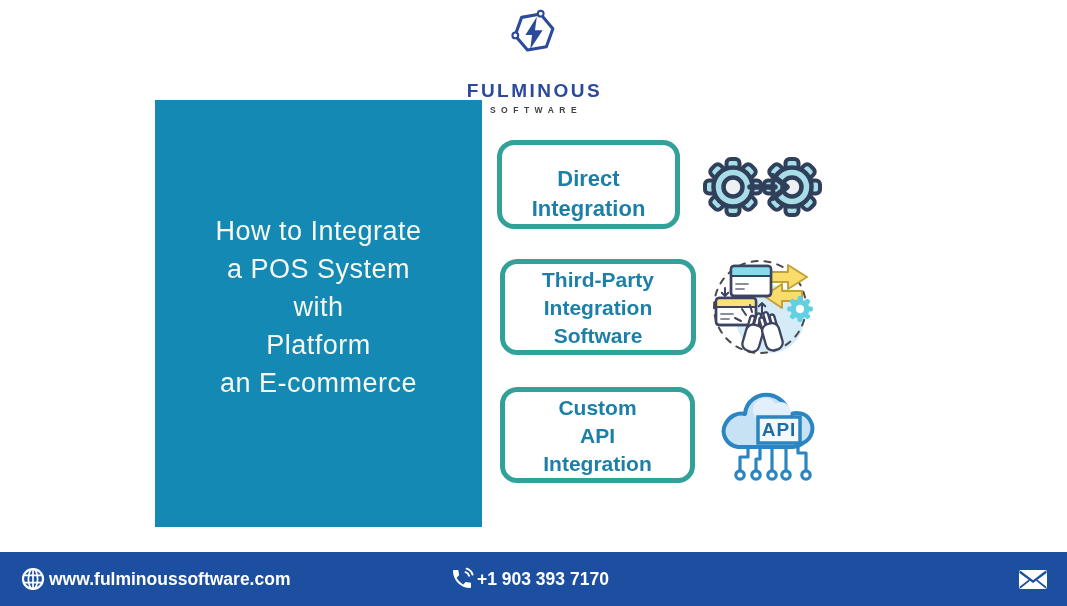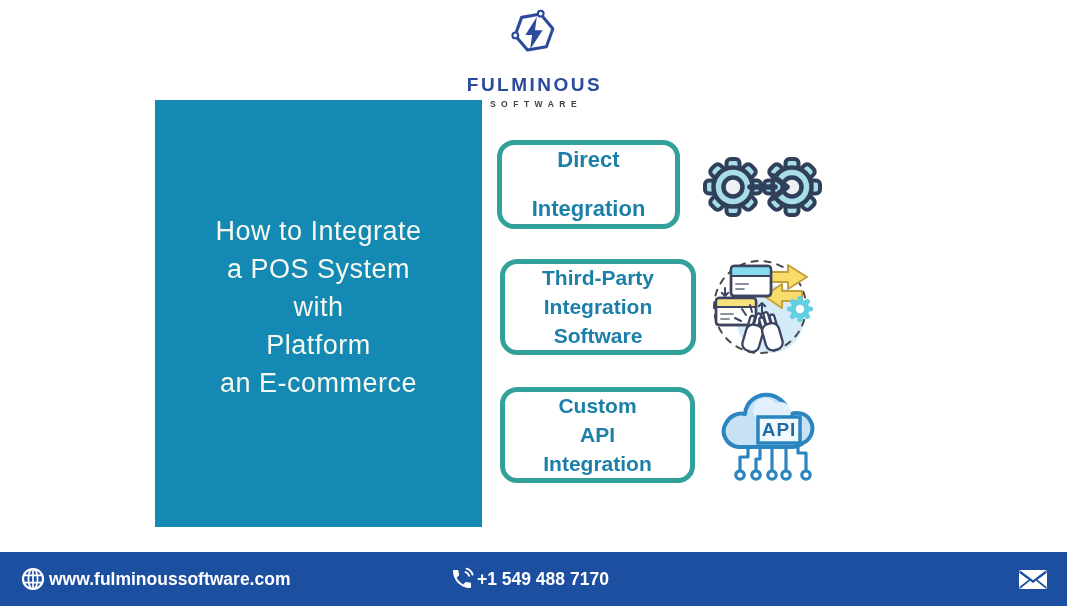--- a/index.html
+++ b/index.html
@@ -2,30 +2,30 @@
 <html><head>
 <meta charset="utf-8">
 <style>
   html,body{margin:0;padding:0;}
   body{
     width:1067px;height:606px;position:relative;background:#ffffff;
     font-family:"Liberation Sans",sans-serif;overflow:hidden;
   }
   
   .logo{position:absolute;top:8px;left:0;right:0;display:flex;flex-direction:column;align-items:center;}
-  .logo-name{color:#2b4a9b;font-weight:bold;font-size:19px;letter-spacing:2.5px;margin-top:12px;padding-left:2px;}
+  .logo-name{color:#2b4a9b;font-weight:bold;font-size:19px;letter-spacing:2.5px;margin-top:18px;padding-left:2px;}
   .logo-sub{color:#414141;font-weight:bold;font-size:8.5px;letter-spacing:5.5px;margin-top:3px;padding-left:5px;}
   
   .panel{position:absolute;left:155px;top:100px;width:327px;height:427px;background:#1489b3;
          display:flex;align-items:center;justify-content:center;}
   .panel h1{margin:0 0 13px;color:#f7f9f1;font-size:27px;line-height:38px;text-align:center;
             font-weight:normal;letter-spacing:.5px;}
   
   .opt-box{position:absolute;background:#fff;border:5px solid #31a19a;border-radius:17px;
-           display:flex;flex-direction:column;align-items:center;justify-content:space-between;
+           display:flex;flex-direction:column;align-items:center;justify-content:flex-end;
            color:#1c7fa8;font-weight:bold;text-align:center;}
   #box1{left:497px;top:140px;width:173px;height:79px;font-size:22px;line-height:30px;}
   #box2{left:500px;top:259px;width:186px;height:86px;font-size:21px;line-height:28px;}
   #box3{left:500px;top:387px;width:185px;height:86px;font-size:21px;line-height:28px;}
   .icon-wrap{position:absolute;}
   #icon1{left:703px;top:149px;}
   #icon2{left:710px;top:255px;}
   #icon3{left:718px;top:379px;}
   
   footer{position:absolute;left:0;bottom:0;width:100%;height:54px;background:#1d4fa1;color:#fff;}
@@ -215,21 +215,21 @@
       <span>www.fulminoussoftware.com</span>
     </div>
     <div class="contact" id="c2">
       <span>
         <svg width="24" height="24" viewBox="0 0 24 24">
           <path d="M6.62 10.79c1.44 2.83 3.76 5.14 6.59 6.59l2.2-2.21c.27-.27.67-.36 1.02-.24 1.12.37 2.33.57 3.57.57.55 0 1 .45 1 1V20c0 .55-.45 1-1 1-9.39 0-17-7.61-17-17 0-.55.45-1 1-1h3.5c.55 0 1 .45 1 1 0 1.25.2 2.45.57 3.57.11.35.03.74-.25 1.02l-2.2 2.2z" fill="#ffffff"></path>
           <path d="M15.5,5.2 a5.5,5.5 0 0 1 3.6,3.6" stroke="#fff" stroke-width="1.9" fill="none" stroke-linecap="round"></path>
           <path d="M16.6,1.6 a9,9 0 0 1 6,6" stroke="#fff" stroke-width="1.9" fill="none" stroke-linecap="round"></path>
         </svg>
       </span>
-      <span>+1 549 488 7170</span>
+      <span>+1 903 393 7170</span>
     </div>
     <div class="contact" id="c3">
       <span>
         <svg width="30" height="21" viewBox="0 0 30 21">
           <rect x="1" y="1" width="28" height="19" rx="2" fill="#ffffff"></rect>
           <path d="M2.5,3.2 L15,12.6 L27.5,3.2" fill="none" stroke="#1d4fa1" stroke-width="2.4" stroke-linecap="round"></path>
           <path d="M2.5,18.3 L10.8,11.6 M27.5,18.3 L19.2,11.6" fill="none" stroke="#1d4fa1" stroke-width="1.8" stroke-linecap="round"></path>
         </svg>
       </span>
     </div>

